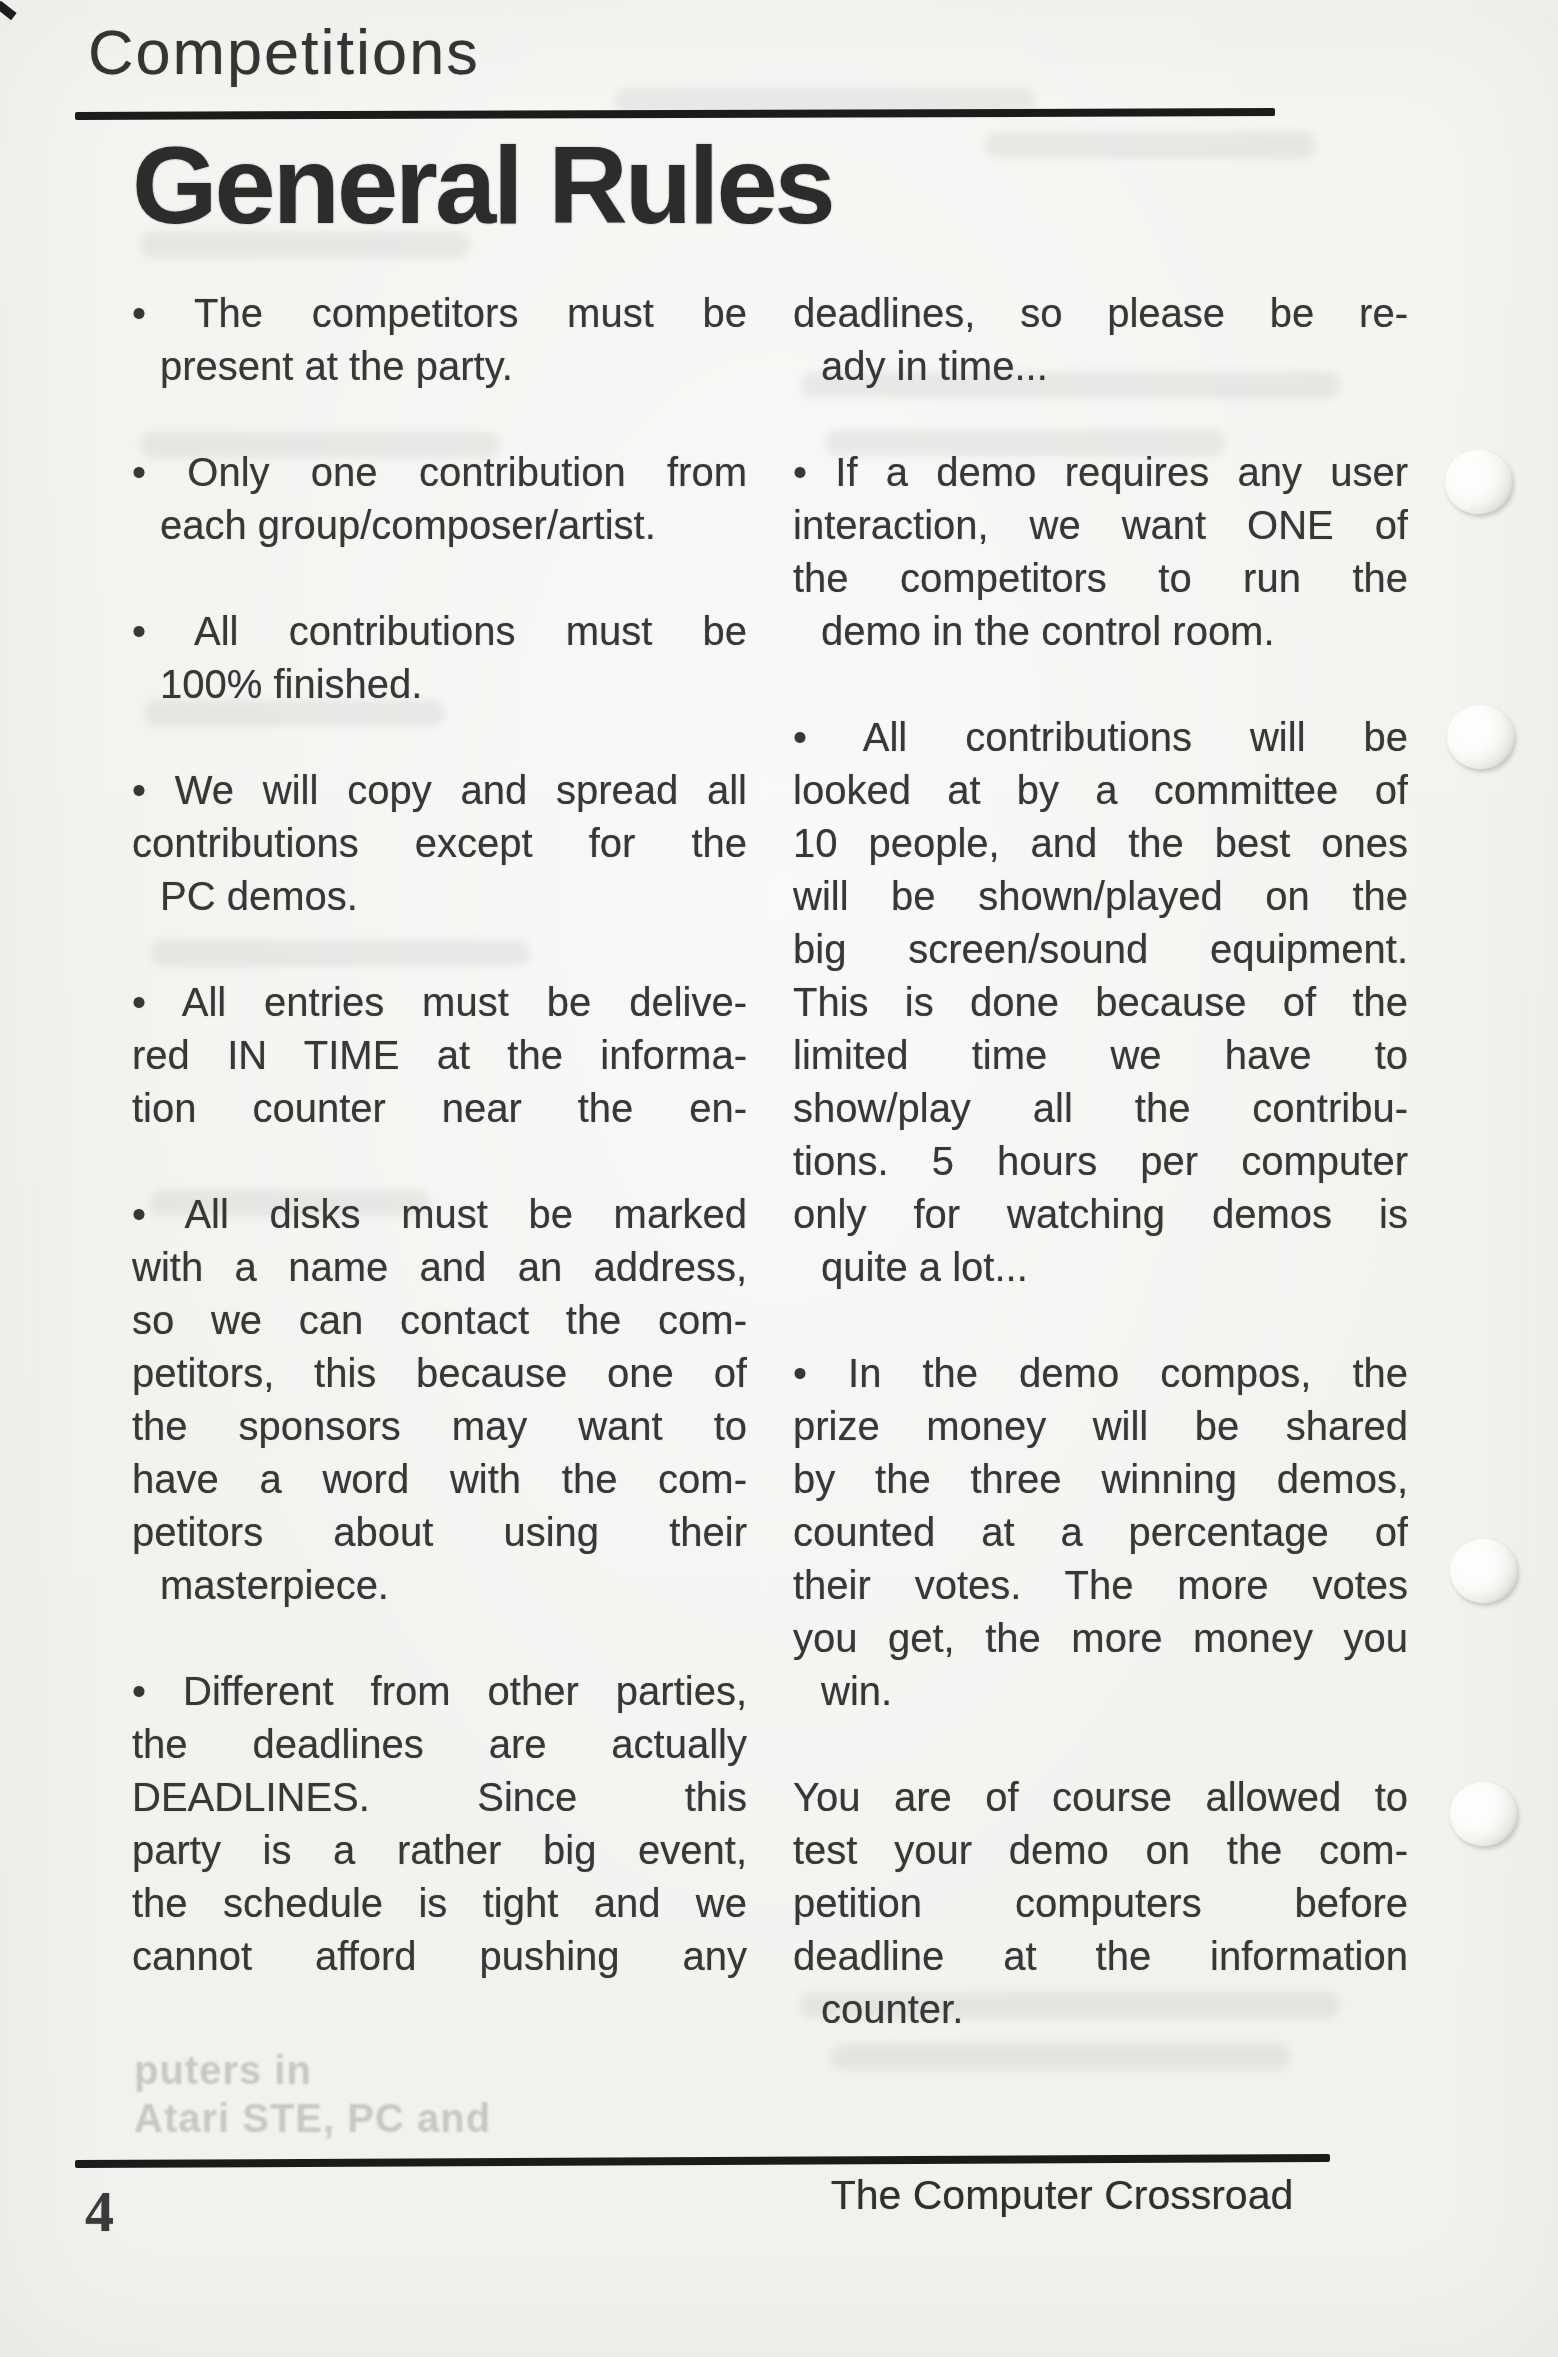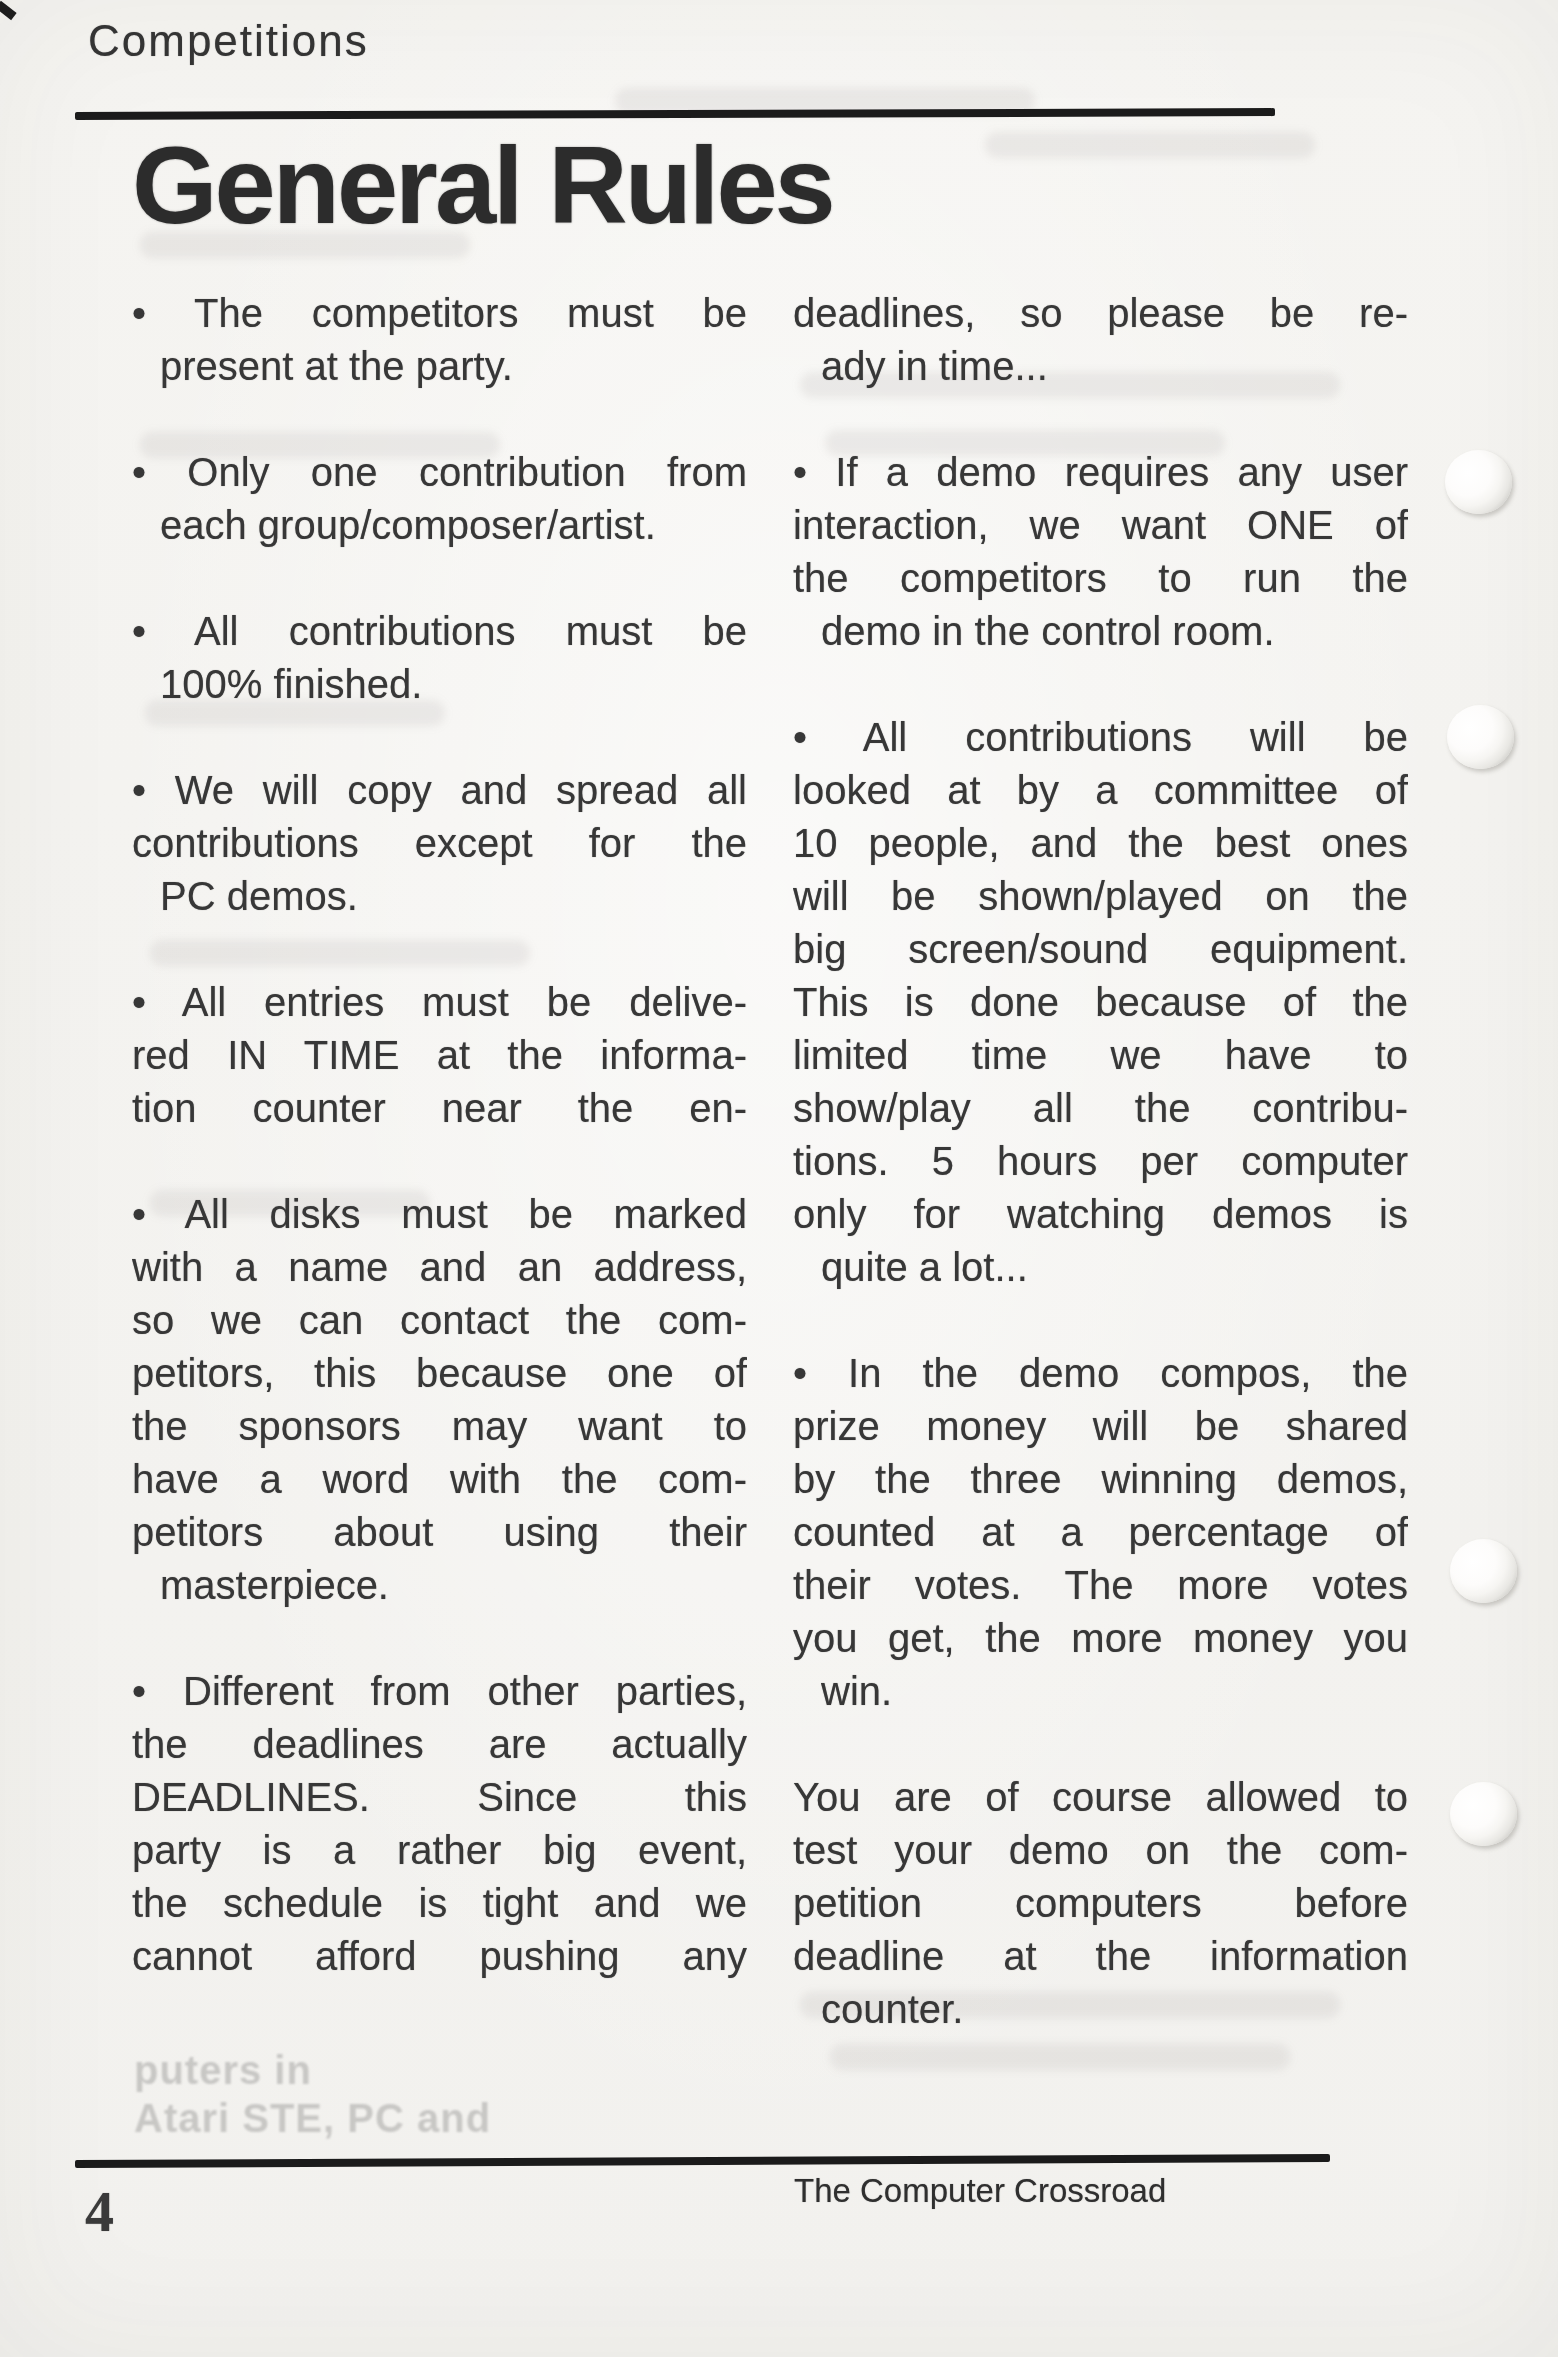--- a/index.html
+++ b/index.html
@@ -14,21 +14,21 @@
     font-family:"Liberation Sans","DejaVu Sans",sans-serif;
     box-shadow: inset 0 0 140px rgba(60,55,45,0.05);
   }
   .corner-mark {
     position:absolute; left:-4px; top:6px; width:20px; height:9px;
     background:#1d1d1d; transform:rotate(38deg);
   }
   
   .section-header {
     position:absolute; left:88px; top:16px;
-    font-size:44px; letter-spacing:2px; color:#343434;
+    font-size:63px; letter-spacing:2px; color:#343434;
     text-shadow:0 0 1px rgba(52,52,52,0.5);
     text-align:right;
   }
   .rule { position:absolute; background:#1b1b1b; height:8px; border-radius:2px; }
   .rule-top { left:75px; top:110px; width:1200px; transform:rotate(-0.18deg); }
   .rule-bottom { left:75px; top:2157px; width:1255px; transform:rotate(-0.28deg); }
   .title {
     position:absolute; left:132px; top:130px; width:1273px; margin:0;
     font-size:110px; font-weight:bold; letter-spacing:-3px; line-height:1;
     color:#2c2c2c;
@@ -47,21 +47,21 @@
   .line.last { text-align-last:left;margin-left:28px; }
   
   .page-number {
     position:absolute; left:85px; top:2178px;
     font-family:"Liberation Serif","DejaVu Serif",serif;
     font-size:58px; font-weight:bold; color:#3a3a3a;
     text-shadow:0 0 1px rgba(58,58,58,0.5);
   }
   .footer-publication {
     position:absolute; left:794px; top:2172px; width:536px;
-    text-align:left; font-size:33px; color:#2f2f2f;
+    text-align:center; font-size:41px; color:#2f2f2f;
     text-shadow:0 0 1px rgba(47,47,47,0.5);
   }
   
   .hole {
     position:absolute; width:67px; height:64px; border-radius:50%;
     background:radial-gradient(circle at 34% 36%,
       #ffffff 0%, #fdfcfb 38%, #f6f5f2 55%, #e8e7e3 70%,
       #cecdc9 82%, #b8b7b3 90%, #dddcd8 97%, rgba(244,243,240,0) 100%);
     box-shadow:2px 3px 4px rgba(146,144,138,0.45);
   }

